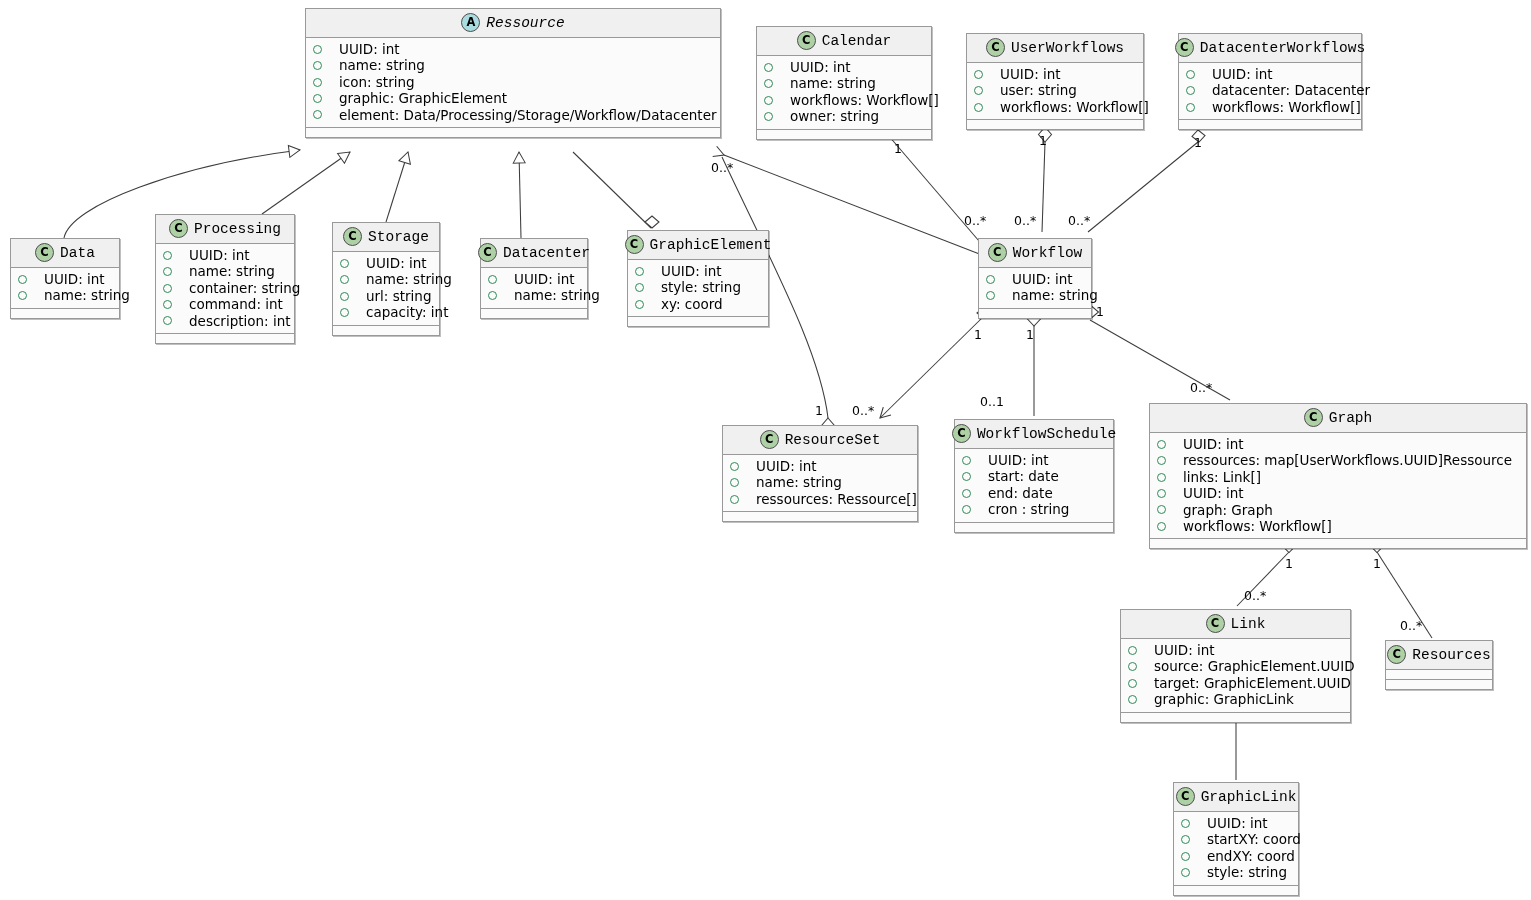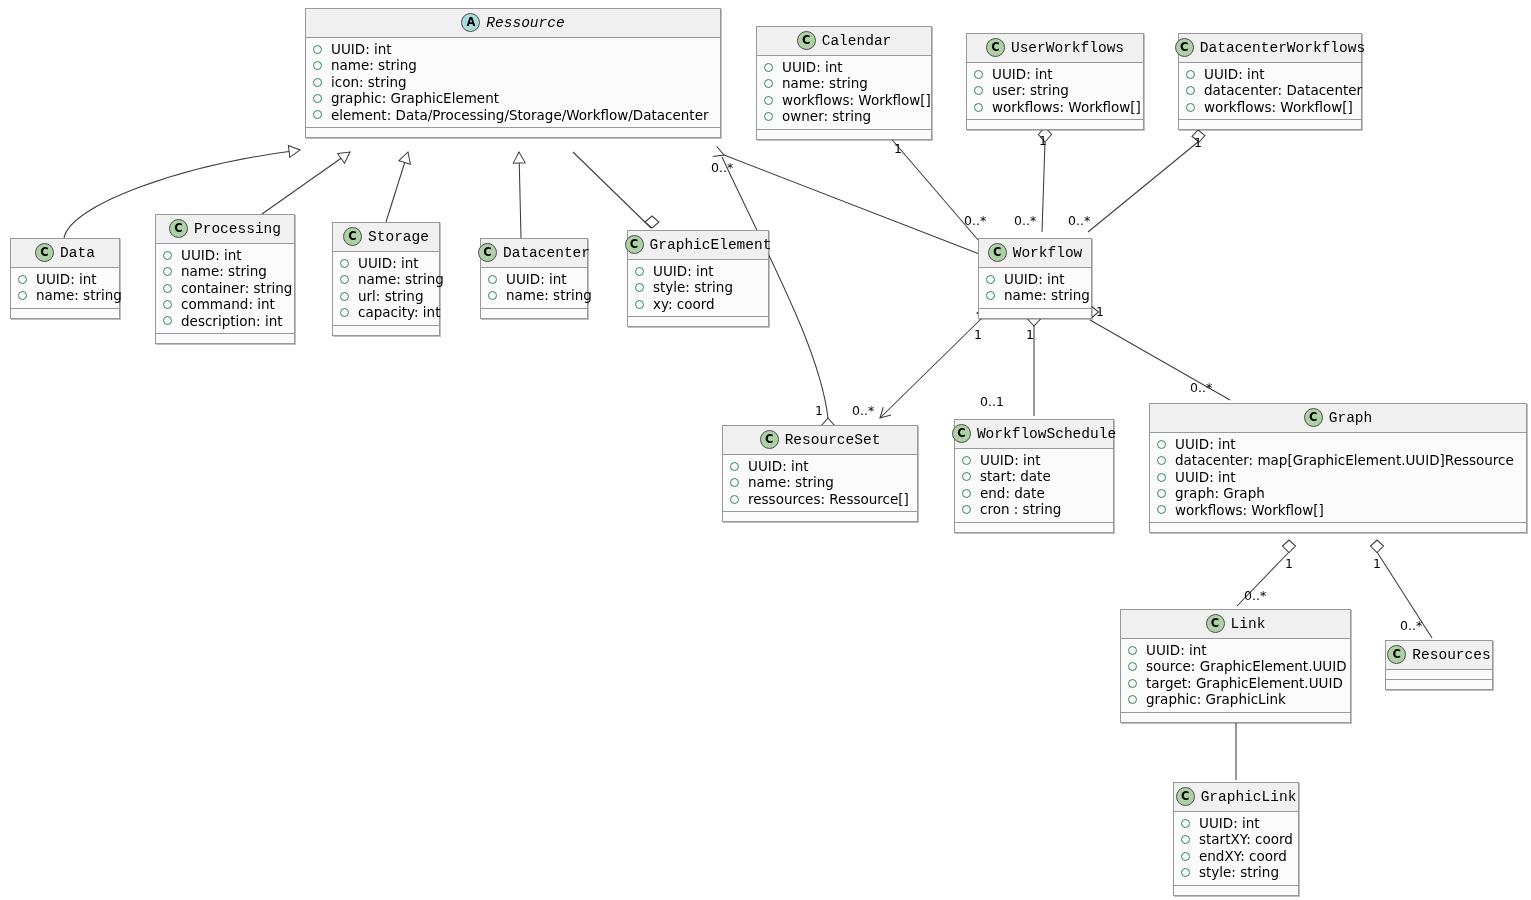--- a/index.html
+++ b/index.html
@@ -48,21 +48,21 @@
 
   .uml-attrs{
     padding:3px 6px 4px 7px;
     background:#fbfbfb;
     border-bottom:1px solid #999999;
   }
   .uml-attrs.empty{height:9px;padding:0;}
   .attr{
     font-size:13.5px;color:#000;white-space:nowrap;
     line-height:16.4px;
-    display:flex;align-items:center;gap:9px;
+    display:flex;align-items:center;gap:17px;
   }
   .vis{
     display:inline-block;width:7px;height:7px;border-radius:50%;
     border:1.3px solid #2e8b57;background:transparent;flex:0 0 auto;
   }
   .uml-methods{height:9px;background:#fbfbfb;}
 
   .mult{
     position:absolute;font-size:12.5px;color:#000;white-space:nowrap;
   }
@@ -402,21 +402,25 @@
           <span class="badge c">C</span>
           <span class="cls-name">Graph</span>
         </div>
         <div class="uml-attrs">
           <div class="attr">
             <span class="vis"></span>
             <span>UUID: int</span>
           </div>
           <div class="attr">
             <span class="vis"></span>
-            <span>datacenter: map[GraphicElement.UUID]Ressource</span>
+            <span>ressources: map[UserWorkflows.UUID]Ressource</span>
+          </div>
+          <div class="attr">
+            <span class="vis"></span>
+            <span>links: Link[]</span>
           </div>
           <div class="attr">
             <span class="vis"></span>
             <span>UUID: int</span>
           </div>
           <div class="attr">
             <span class="vis"></span>
             <span>graph: Graph</span>
           </div>
           <div class="attr">

